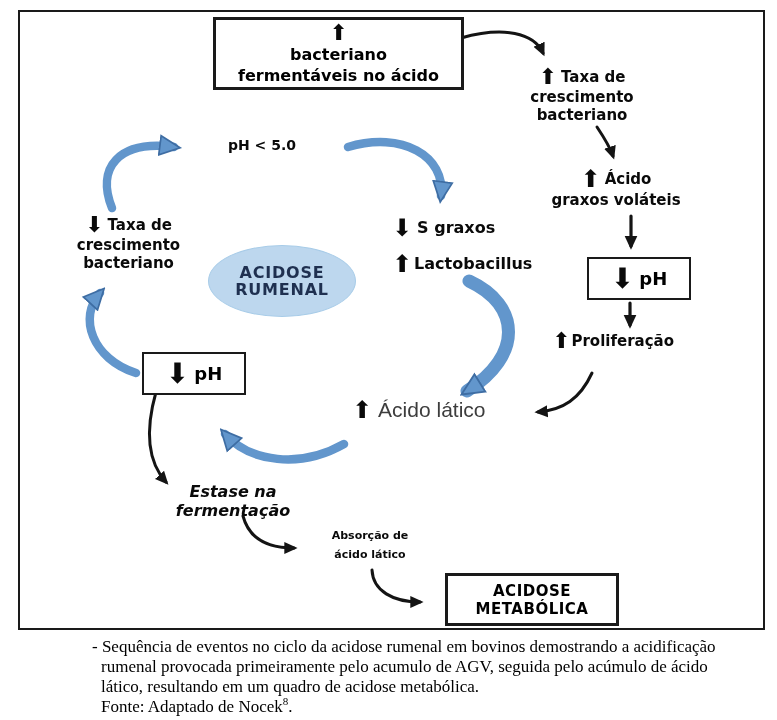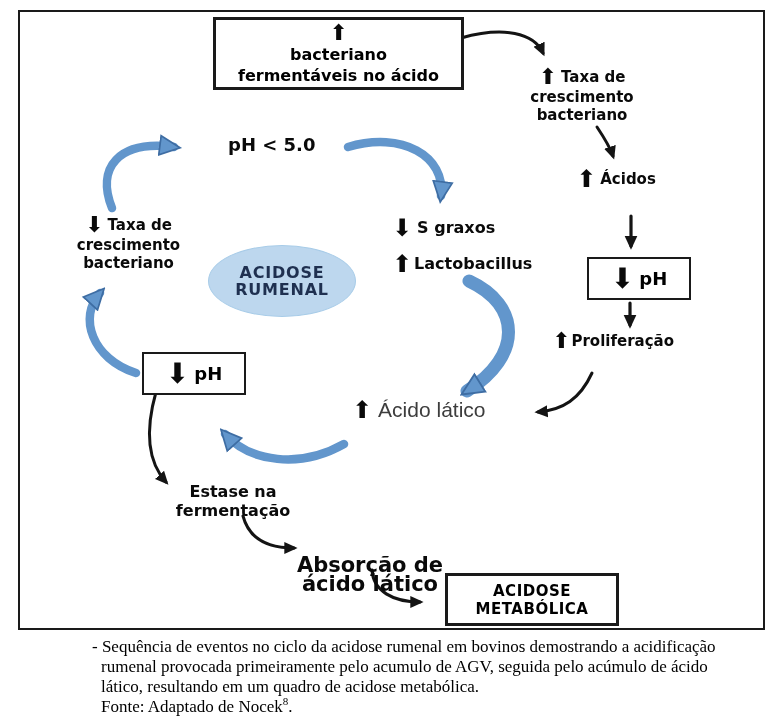--- a/index.html
+++ b/index.html
@@ -33,21 +33,21 @@
   .ph-box-right{left:587px;top:257px;}
   .ph-box-left{left:142px;top:352px;}
   .metab-box{left:445px;top:573px;width:168px;height:47px;border-width:3px;
     font-weight:bold;font-size:15px;line-height:18px;letter-spacing:0.5px;}
   .ellipse{
     position:absolute;left:208px;top:245px;width:146px;height:70px;border-radius:50%;
     background:#BDD7EE;border:1px solid #A8CCE8;
     display:flex;flex-direction:column;align-items:center;justify-content:center;
     font-weight:bold;font-size:16px;line-height:17px;color:#1F3050;letter-spacing:0.8px;
   }
-  .ph-threshold{left:228px;top:136px;font-size:18px;}
+  .ph-threshold{left:228px;top:136px;font-size:14px;}
   .acido-latico{
     position:absolute;left:352px;top:398px;display:flex;align-items:center;gap:6px;
   }
   .acido-latico .txt{
     font-family:"Liberation Sans",sans-serif;font-weight:400;font-size:21px;color:#3d3d3d;
   }
   .caption{
     position:absolute;left:88px;top:637px;width:700px;
     font-family:"Liberation Serif",serif;font-size:17px;line-height:20px;color:#000;
     text-align:left;
@@ -105,22 +105,23 @@
       <span class="arrow a22">⬆</span>
       <span>Taxa de</span>
     </div>
     <div>crescimento</div>
     <div>bacteriano</div>
   </div>
 
   <div class="lbl" style="left:532px;top:167px;width:168px;">
     <div class="row">
       <span class="arrow a24">⬆</span>
-      <span>Ácidos</span>
+      <span>Ácido</span>
     </div>
+    <div>graxos voláteis</div>
   </div>
 
   <div class="box ph-box ph-box-right">
     <span class="arrow a28">⬇</span>
     <span>pH</span>
   </div>
 
   <div class="lbl" style="left:528px;top:330px;width:170px;">
     <div class="row" style="gap:1px;">
       <span class="arrow a22">⬆</span>
@@ -162,26 +163,26 @@
   <div class="box ph-box ph-box-left">
     <span class="arrow a28">⬇</span>
     <span>pH</span>
   </div>
 
   <div class="acido-latico">
     <span class="arrow a24">⬆</span>
     <span class="txt">Ácido lático</span>
   </div>
 
-  <div class="lbl" style="left:153px;top:482px;width:160px;font-size:16px;line-height:19px;">
+  <div class="lbl" style="left:153px;top:482px;width:160px;font-size:16px;line-height:19px;font-style:italic;">
     <div>Estase na</div>
     <div>fermentação</div>
   </div>
 
-  <div class="lbl" style="left:287px;top:556px;width:166px;font-size:21px;line-height:19px;">
+  <div class="lbl" style="left:287px;top:526px;width:166px;font-size:11px;line-height:19px;">
     <div>Absorção de</div>
     <div>ácido lático</div>
   </div>
 
   <div class="box metab-box">
     <div>ACIDOSE</div>
     <div>METABÓLICA</div>
   </div>
 
   <div class="caption">

